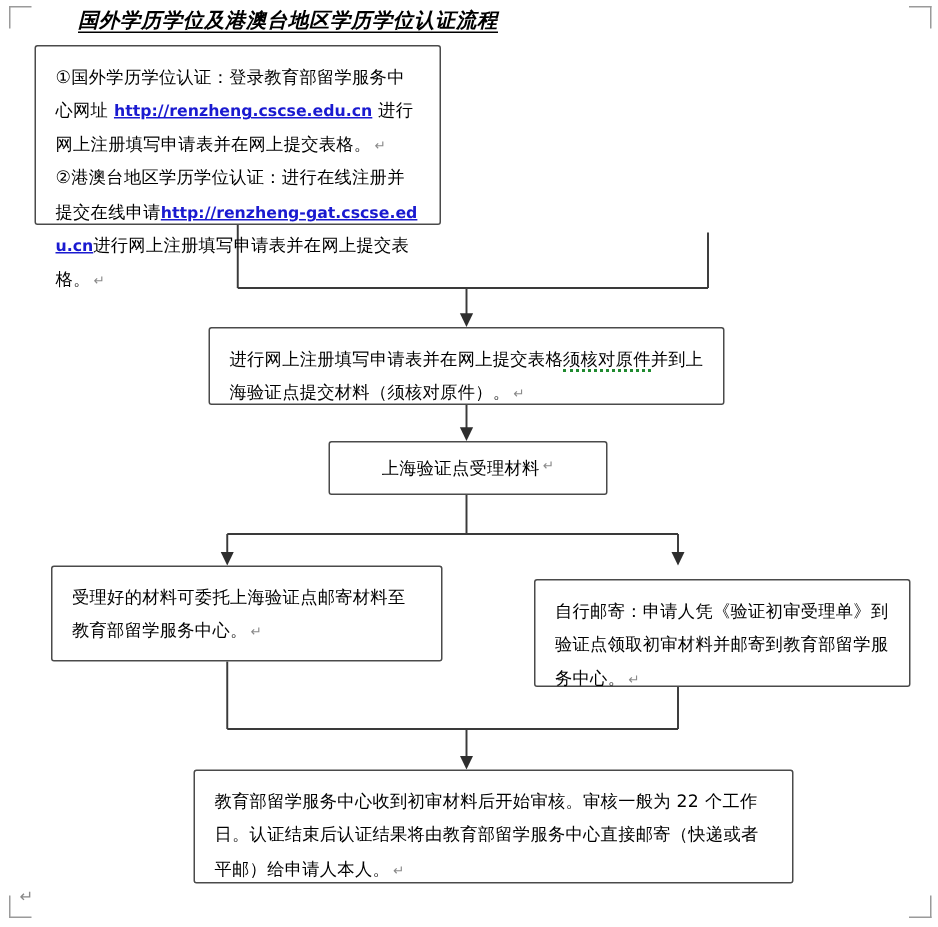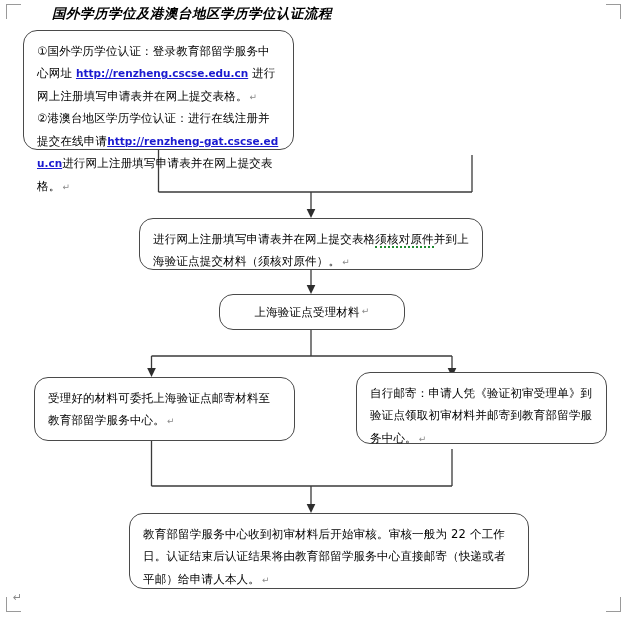--- a/index.html
+++ b/index.html
@@ -37,20 +37,21 @@
   .corner.bl { left: 6px;  bottom: 6px;border-left-width: 1px;  border-bottom-width: 1px; }
   .corner.br { right: 4px; bottom: 6px;border-right-width: 1px; border-bottom-width: 1px; }
 
   
   .flow-title {
     position: absolute;
     font-weight: bold;
     font-style: italic;
     font-size: 13.5px;
     letter-spacing: 0.5px;
+    text-decoration: underline;
     text-underline-offset: 3px;
     white-space: nowrap;
     color: #000;
   }
   .flow-title .pilcrow {
     font-style: normal;
     font-weight: normal;
     font-size: 9px;
     color: #8a8a8a;
     text-decoration: none;
@@ -58,21 +59,21 @@
     text-decoration: none;
   }
   #title-left  { left: 52px;  top: 5px; }
   #title-right { left: 373px; top: 5px; }
 
   
   .box {
     position: absolute;
     box-sizing: border-box;
     border: 1.2px solid #4a4a4a;
-    border-radius: 14px;
+    border-radius: 2px;
     background: #ffffff;
     padding: 9px 13px 8px 13px;
     font-size: 11.5px;
     line-height: 1.95;
     color: #000;
     letter-spacing: 0.2px;
     font-family: "DejaVu Sans", "Liberation Sans", sans-serif;
   }
   .box.center-text {
     display: flex;
@@ -102,21 +103,21 @@
     vertical-align: baseline;
     padding-left: 2px;
   }
 
   
   #box-abroad   { left: 23px;  top: 30px;  width: 271px; height: 120px; }
   #box-joint    { left: 341px; top: 30px;  width: 262px; height: 125px; }
   #box-prepare  { left: 139px; top: 218px; width: 344px; height: 52px;  }
   #box-accept   { left: 219px; top: 294px; width: 186px; height: 36px;  }
   #box-entrust  { left: 34px;  top: 377px; width: 261px; height: 64px;  }
-  #box-selfmail { left: 356px; top: 372px; width: 251px; height: 72px;  }
+  #box-selfmail { left: 356px; top: 386px; width: 251px; height: 72px;  }
   #box-review   { left: 129px; top: 513px; width: 400px; height: 76px;  }
 
   
   #wires {
     position: absolute;
     left: 0; top: 0;
     width: 625px; height: 618px;
     pointer-events: none;
   }
 

